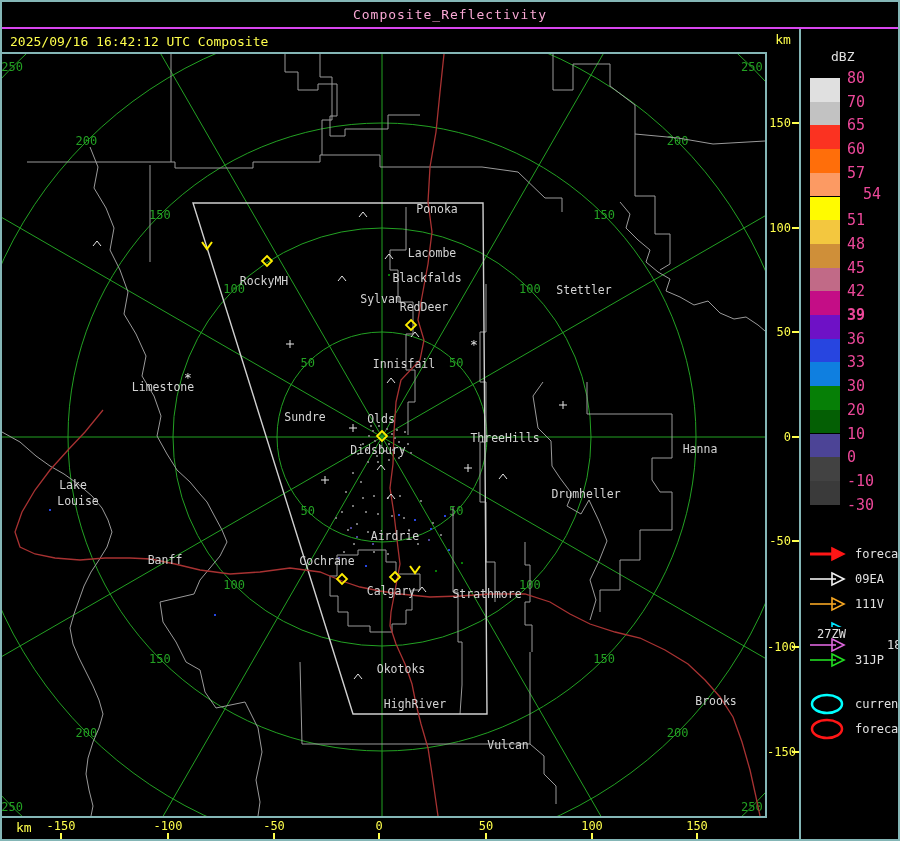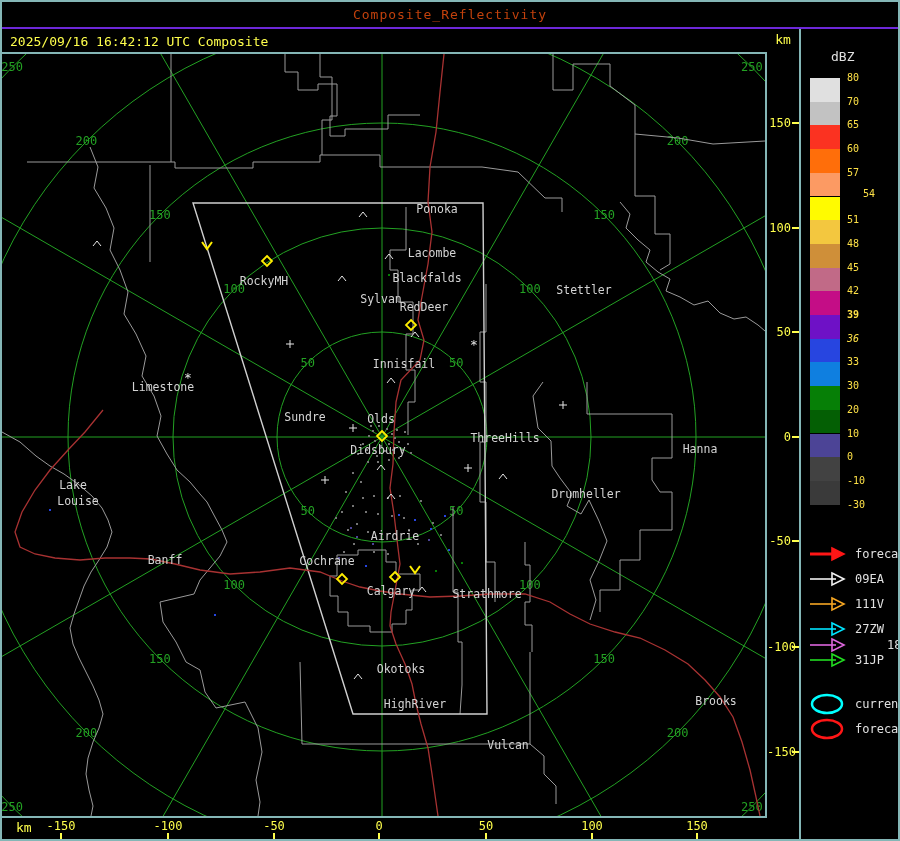--- a/index.html
+++ b/index.html
@@ -3,21 +3,21 @@
 <meta charset="utf-8">
 <style>
   html,body{margin:0;padding:0;background:#000;}
   .window{
     position:relative;width:900px;height:841px;background:#000;
     font-family:"DejaVu Sans Mono","Liberation Mono",monospace;
     box-sizing:border-box;border:2px solid #84b6b6;overflow:hidden;
   }
   .titlebar{
     position:absolute;left:0;top:0;width:896px;height:25px;
-    border-bottom:2px solid #6d28d9;color:#c2410c;text-align:center;
+    border-bottom:2px solid #d946ef;color:#f9a8d4;text-align:center;
     line-height:25px;font-size:13px;letter-spacing:1px;background:#000;
   }
   .map-header{
     position:absolute;left:0;top:27px;width:763px;height:25px;
     color:#ffff4c;font-size:13px;line-height:25px;padding-left:8px;
     box-sizing:border-box;white-space:nowrap;
   }
   .km-top-right{
     position:absolute;left:768px;top:30px;width:26px;text-align:center;
     color:#ffff4c;font-size:13px;
@@ -33,21 +33,21 @@
   }
   .right-axis .dash{position:absolute;left:25px;width:8px;height:2px;background:#ffff4c;}
   .bottom-axis{position:absolute;left:0;top:814px;width:797px;height:25px;color:#ffff4c;}
   .bottom-axis .unit{position:absolute;left:14px;top:4px;font-size:13px;}
   .bottom-axis .lab{position:absolute;top:3px;width:48px;margin-left:-24px;text-align:center;font-size:12px;}
   .bottom-axis .dash{position:absolute;top:17px;width:2px;height:6px;background:#ffff4c;}
   .vdivider{position:absolute;left:797px;top:27px;width:2px;height:812px;background:#84b6b6;}
   .right-panel{position:absolute;left:799px;top:27px;width:99px;height:812px;background:#000;}
   .dbz-title{position:absolute;left:30px;top:20px;color:#e0e0e0;font-size:13px;}
   .swatch{position:absolute;left:9px;width:30px;}
-  .swatch-label{position:absolute;left:46px;width:40px;color:#fde047;font-size:10px;height:16px;line-height:16px;}
+  .swatch-label{position:absolute;left:46px;width:40px;color:#ec4899;font-size:15px;height:16px;line-height:16px;}
   .legend-item{position:absolute;left:7px;height:24px;display:flex;align-items:center;}
   .legend-item .txt{color:#e0e0e0;font-size:12px;margin-left:7px;white-space:nowrap;}
   svg text{font-family:"DejaVu Sans Mono","Liberation Mono",monospace;}
 </style>
 </head>
 <body>
 
 <div class="window">
   <div class="titlebar">Composite_Reflectivity</div>
 
@@ -315,21 +315,21 @@
         <div class="swatch-label" style="top: 64.7px;">70</div>
         <div class="swatch-label" style="top: 88.4px;">65</div>
         <div class="swatch-label" style="top: 112.1px;">60</div>
         <div class="swatch-label" style="top: 135.8px;">57</div>
         <div class="swatch-label" style="top: 157px; margin-left: 16px;">54</div>
         <div class="swatch-label" style="top: 183.2px;">51</div>
         <div class="swatch-label" style="top: 206.9px;">48</div>
         <div class="swatch-label" style="top: 230.6px;">45</div>
         <div class="swatch-label" style="top: 254.3px;">42</div>
         <div class="swatch-label" style="top: 278px; font-weight: bold;">39</div>
-        <div class="swatch-label" style="top: 301.7px; font-style: italic;">36</div>
+        <div class="swatch-label" style="top: 301.7px;">36</div>
         <div class="swatch-label" style="top: 325.4px;">33</div>
         <div class="swatch-label" style="top: 349.1px;">30</div>
         <div class="swatch-label" style="top: 372.8px;">20</div>
         <div class="swatch-label" style="top: 396.5px;">10</div>
         <div class="swatch-label" style="top: 420.2px;">0</div>
         <div class="swatch-label" style="top: 443.9px;">-10</div>
         <div class="swatch-label" style="top: 467.6px;">-30</div>
       </div>
     <div id="legend">
         <div class="legend-item" style="top: 513px;">
@@ -346,21 +346,21 @@
           </svg>
           <span class="txt">09EA</span>
         </div>
         <div class="legend-item" style="top: 563px;">
           <svg width="40" height="24">
             <line x1="2" y1="12" x2="28" y2="12" stroke="#f5a623" stroke-width="1.6"></line>
             <path d="M 24 6 L 36 12 L 24 18 Z" fill="none" stroke="#f5a623" stroke-width="1.6"></path>
           </svg>
           <span class="txt">111V</span>
         </div>
-        <div class="legend-item" style="top: 588px;">
+        <div class="legend-item" style="top: 588px; flex-direction: column;">
           <svg width="40" height="24">
             <line x1="2" y1="12" x2="28" y2="12" stroke="#00e5ff" stroke-width="1.6"></line>
             <path d="M 24 6 L 36 12 L 24 18 Z" fill="none" stroke="#00e5ff" stroke-width="1.6"></path>
           </svg>
           <span class="txt">27ZW</span>
         </div>
         <div class="legend-item" style="top: 613px; margin-top: 6px;">
           <svg width="40" height="24">
             <line x1="2" y1="12" x2="28" y2="12" stroke="#22dd22" stroke-width="1.6"></line>
             <path d="M 24 6 L 36 12 L 24 18 Z" fill="none" stroke="#22dd22" stroke-width="1.6"></path>

